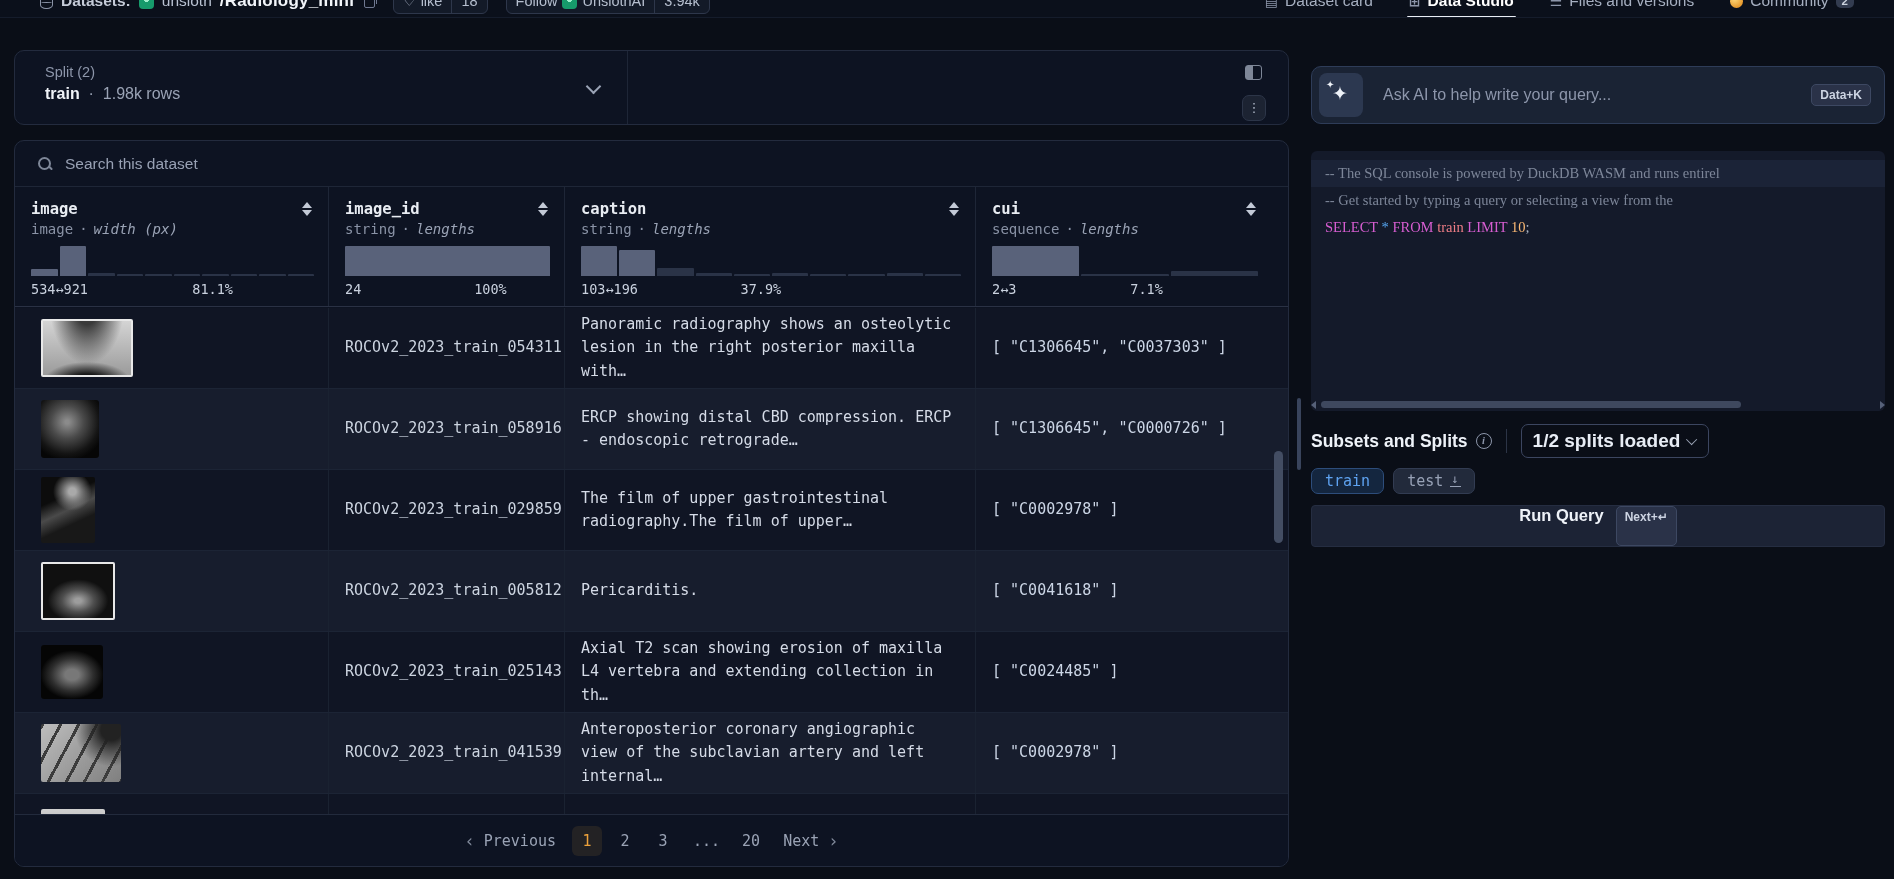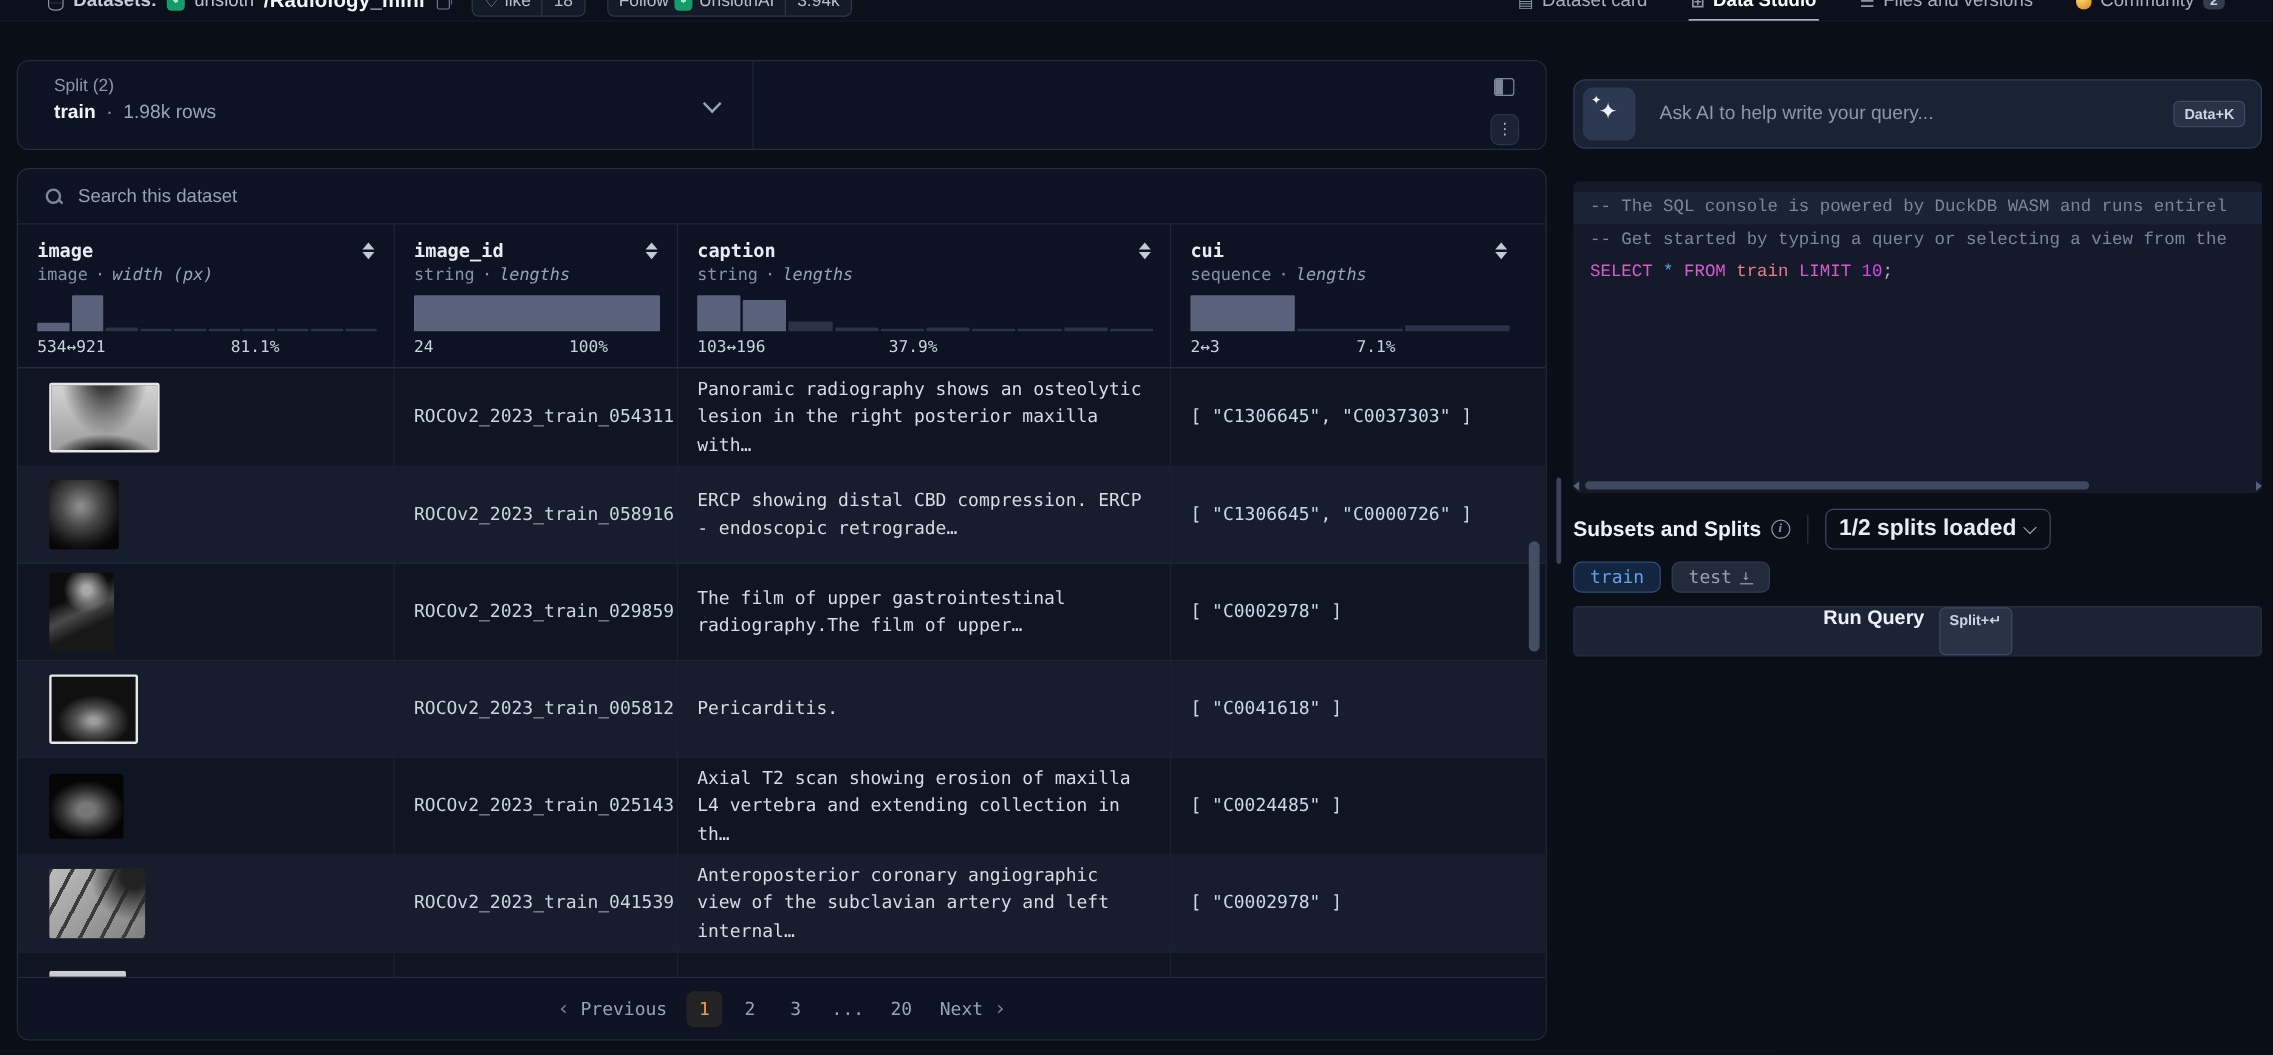--- a/index.html
+++ b/index.html
@@ -107,26 +107,26 @@
 
   
   .right-panel { position:absolute; left:1311px; top:0; width:574px; height:879px; }
   .ask-ai { position:absolute; left:0; top:66px; width:574px; height:58px; background:#1a2334; border:1px solid #2e3c58; border-radius:10px; display:flex; align-items:center; cursor:text; }
   .spark-box { width:44px; height:44px; margin-left:7px; border-radius:8px; background:#2c3850; position:relative; }
   .spark-box .s1 { position:absolute; left:13px; top:9px; color:#eef2f8; font-size:19px; }
   .spark-box .s2 { position:absolute; left:7px; top:6px; color:#eef2f8; font-size:10px; }
   .ask-ph { margin-left:20px; font-size:16px; color:#8d96ab; }
   .kbd { margin-left:auto; margin-right:13px; background:#2a3248; border:1px solid #3d4862; border-radius:5px; padding:3px 8px; font-size:12px; color:#cdd4e2; font-weight:600; }
 
-  .sql-editor { position:absolute; left:0; top:151px; width:574px; height:260px; background:#141a2a; border-radius:6px; font-family:Liberation Mono, monospace; font-size:14.5px; line-height:27px; padding-top:9px; overflow:hidden; }
+  .sql-editor { position:absolute; left:0; top:151px; width:574px; height:260px; background:#141a2a; border-radius:6px; font-family:Liberation Serif, serif; font-size:14.5px; line-height:27px; padding-top:9px; overflow:hidden; }
   .sql-line { padding-left:14px; white-space:nowrap; }
   .sql-line.active-line { background:#1b2337; }
   .sql-comment { color:#7d8699; }
   .tok-keyword { color:#d65dd0; } .tok-operator { color:#56a8f5; } .tok-table { color:#ef7d86; }
-  .tok-number { color:#d946ef; } .tok-punctuation { color:#aeb7c6; }
+  .tok-number { color:#fdba74; } .tok-punctuation { color:#aeb7c6; }
   .h-scroll { position:absolute; left:0; top:399px; width:574px; height:11px; display:flex; align-items:center; }
   .h-arrow { width:0; height:0; border-top:4px solid transparent; border-bottom:4px solid transparent; }
   .h-arrow.left { border-right:5px solid #566179; margin-right:3px; }
   .h-arrow.right { border-left:5px solid #566179; margin-left:auto; }
   .h-track { position:absolute; left:10px; right:10px; top:2px; height:7px; }
   .h-thumb { position:absolute; left:0; top:0; width:420px; height:7px; background:#3e485e; border-radius:4px; }
 
   .subsets-row { position:absolute; left:0; top:424px; width:574px; display:flex; align-items:center; }
   .subsets-title { font-size:17.5px; font-weight:700; color:#eef2f8; }
   .info-icon { width:16px; height:16px; border:1.5px solid #8d96aa; border-radius:50%; color:#8d96aa; font-size:10.5px; font-weight:700; text-align:center; line-height:14px; margin-left:8px; font-family:"Liberation Serif",serif; font-style:italic; }
@@ -483,17 +483,17 @@
     <div class="split-btns">
       <span class="split-btn train">train</span>
       <span class="split-btn test">
           <span>test</span>
           <span class="dl-icon"></span>
         </span>
     </div>
 
     <div class="run-query">
       <span class="run-label">Run Query</span>
-      <span class="kbd">Split+↵</span>
+      <span class="kbd">Next+↵</span>
     </div>
   </div>
 
 </div>
 
 </body></html>

